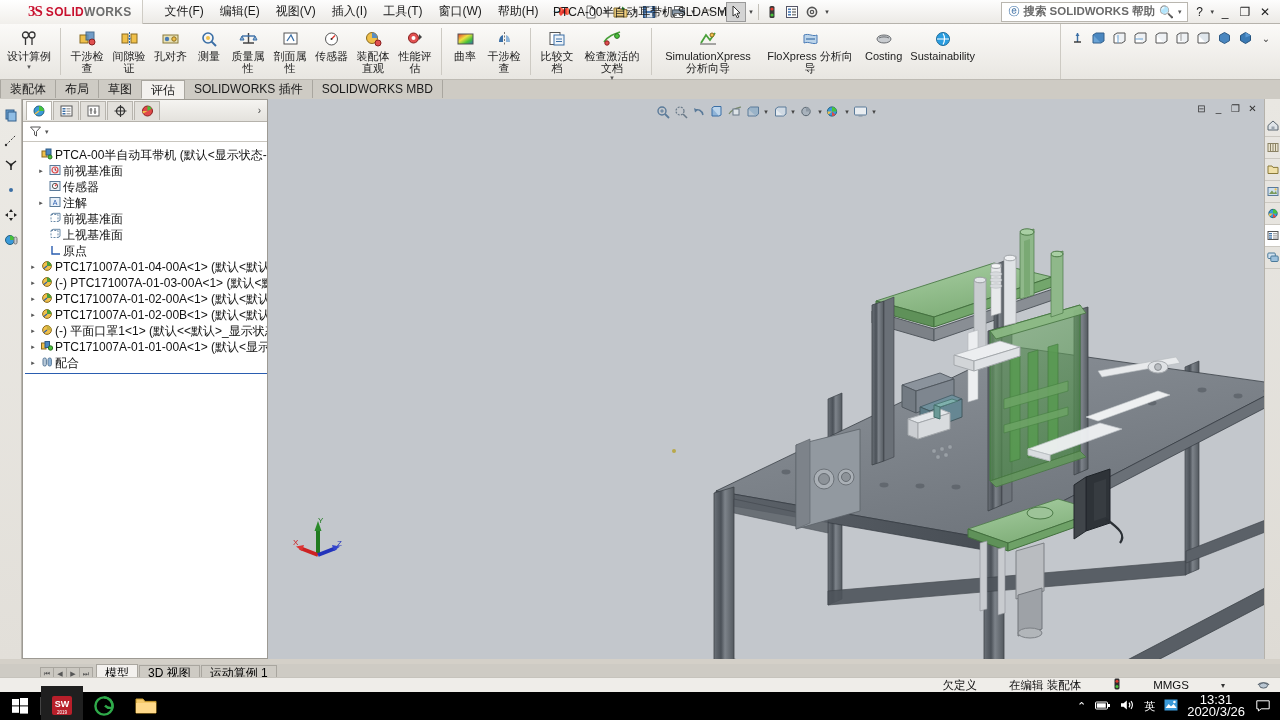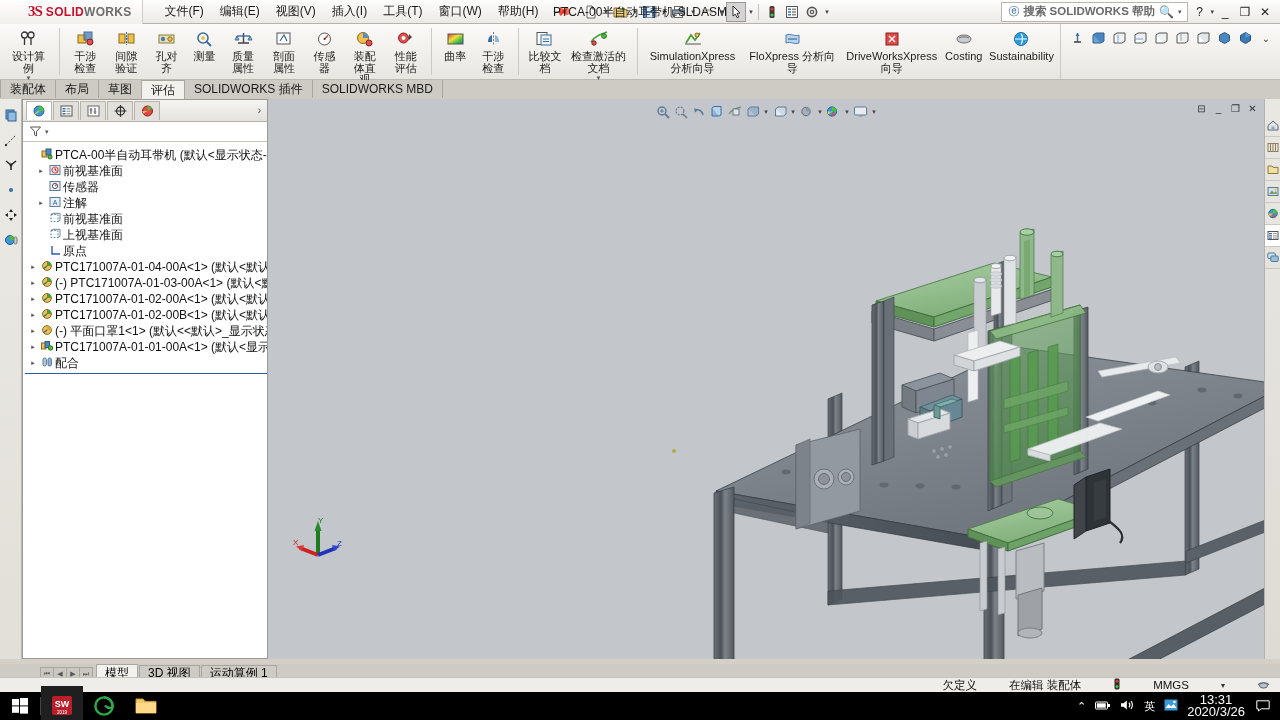--- a/index.html
+++ b/index.html
@@ -520,29 +520,20 @@
         <span class="rlabel wide">SimulationXpress 分析向导</span>
       </div>
       <div class="rcmd">
         <span class="ricon">
           <svg width="20" height="18" viewBox="0 0 20 18">
               <path d="M4 5c5-2 9 2 13 0v8c-4 2-8-2-13 0z" fill="#bcd4ea" stroke="#4a7bb5"></path>
               <path d="M6 9h9" stroke="#3a6ea5" stroke-width="1.2"></path>
             </svg>
         </span>
         <span class="rlabel wide">FloXpress 分析向导</span>
-      </div>
-      <div class="rcmd">
-        <span class="ricon">
-          <svg width="20" height="18" viewBox="0 0 20 18">
-              <rect x="4" y="3" width="12" height="12" fill="#e04848" stroke="#8a2020"></rect>
-              <path d="M7 6l6 6M13 6l-6 6" stroke="#fff" stroke-width="1.4"></path>
-            </svg>
-        </span>
-        <span class="rlabel wide">DriveWorksXpress 向导</span>
       </div>
       <div class="rcmd">
         <span class="ricon">
           <svg width="20" height="18" viewBox="0 0 20 18">
               <ellipse cx="10" cy="9" rx="7" ry="4" fill="#c9ccd0" stroke="#6a6d71"></ellipse>
               <path d="M5 8c2-1.5 8-1.5 10 0" fill="none" stroke="#6a6d71"></path>
             </svg>
         </span>
         <span class="rlabel wide">Costing</span>
       </div>

